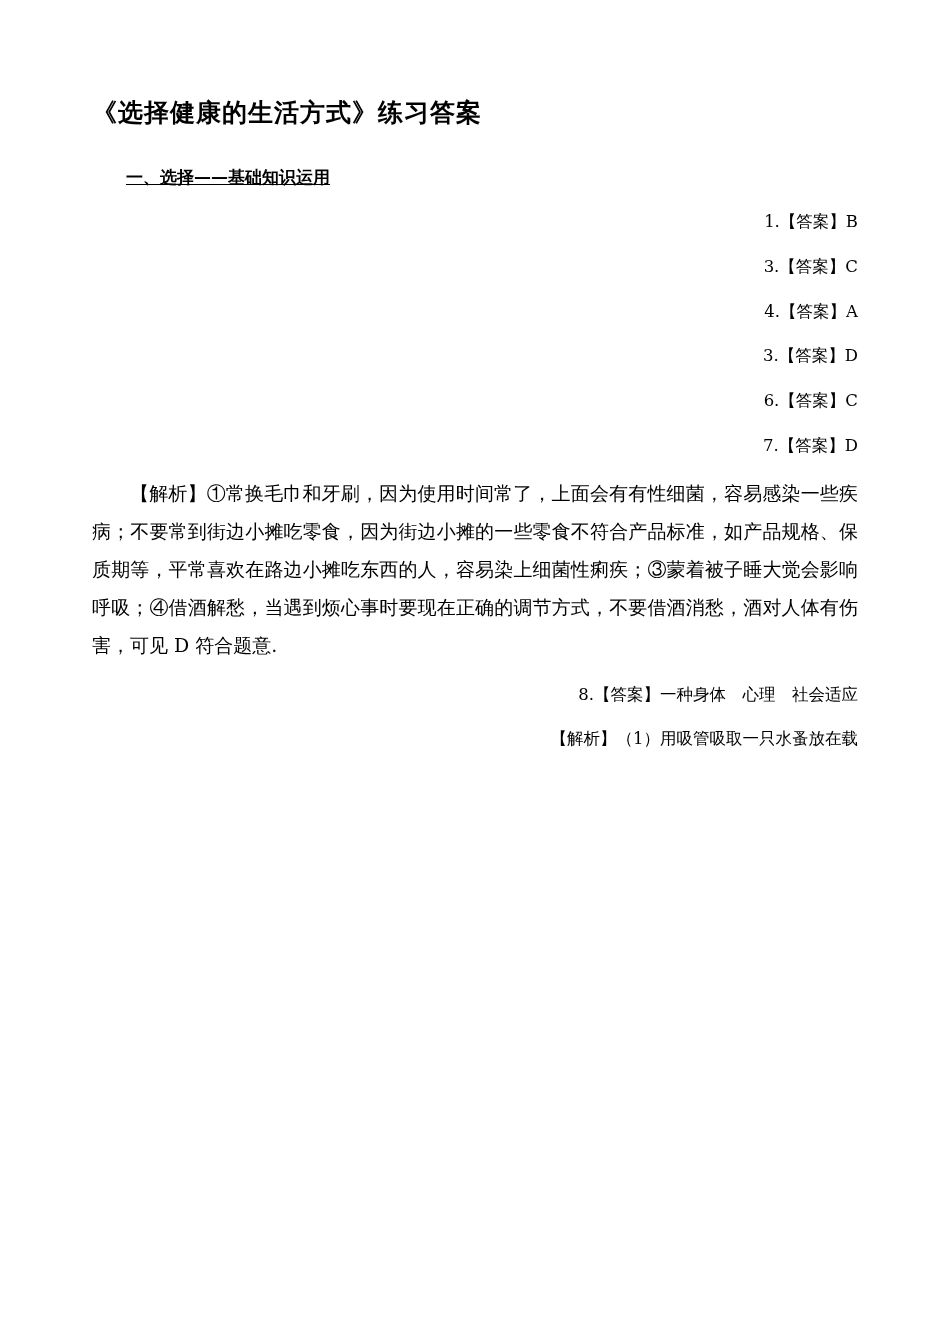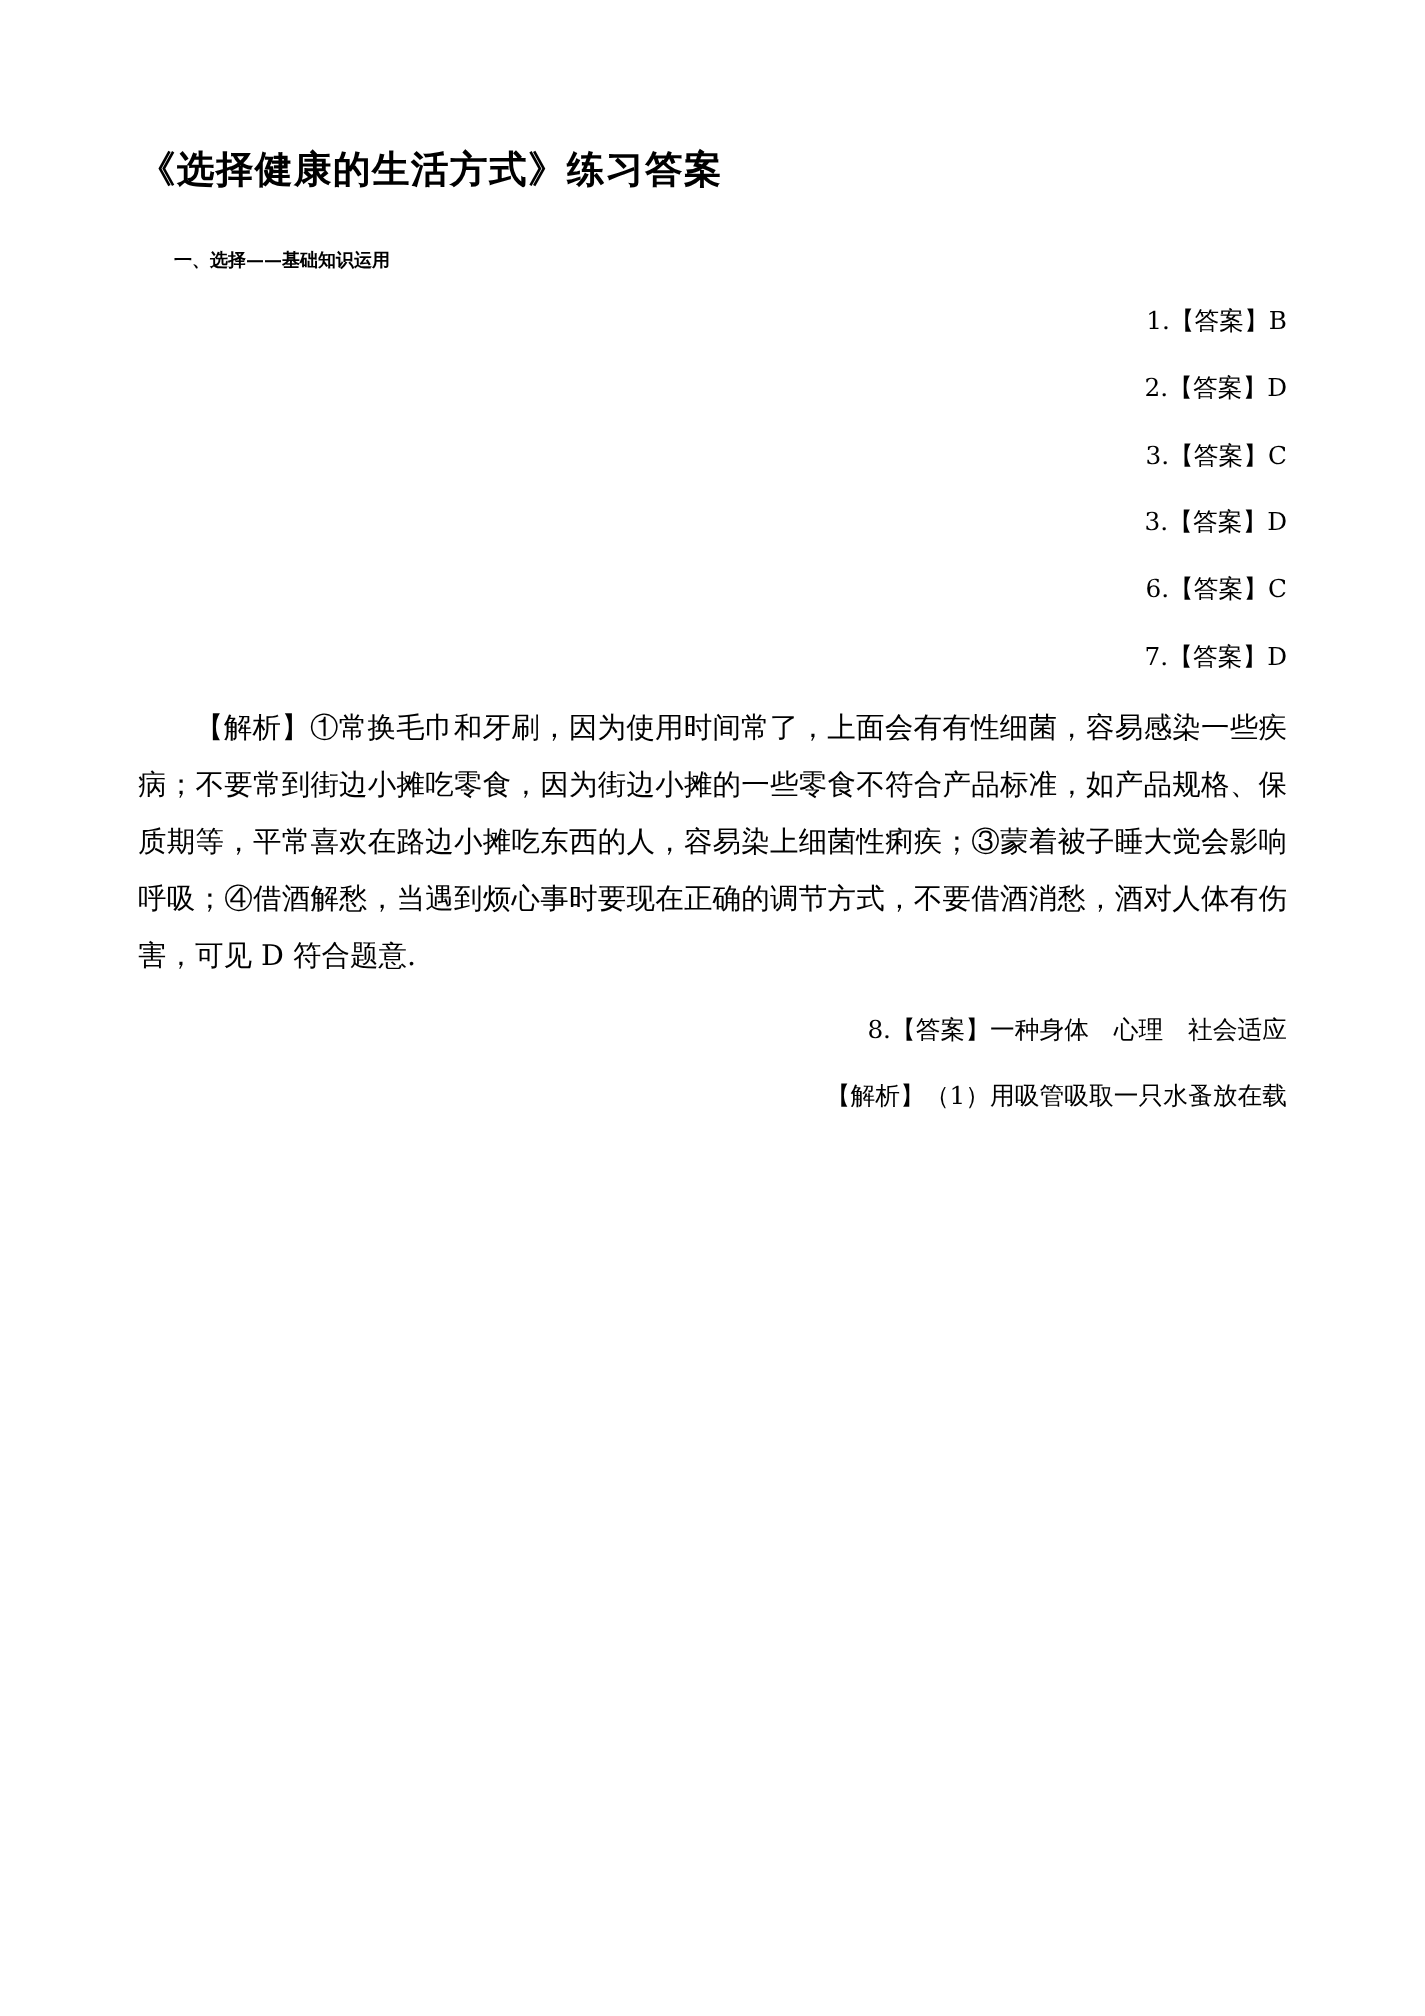--- a/index.html
+++ b/index.html
@@ -26,25 +26,26 @@
   .doc-title {
     text-align: left;
     font-size: 25px;
     font-weight: bold;
     letter-spacing: 1px;
     margin-top: 95px;
     margin-bottom: 0;
     line-height: 1.4;
   }
   .section-heading {
-    font-size: 12px;
+    font-size: 17px;
     font-weight: bold;
     margin-top: 34px;
     text-indent: 2em;
     line-height: 1.6;
+    text-decoration: underline;
   }
   .line {
     font-size: 16.5px;
     line-height: 1.62;
     margin-top: 18px;
     text-indent: 2em;
     text-align: right;
   }
   .block {
     font-size: 19px;
@@ -64,22 +65,22 @@
 </head>
 <body>
 
 <div class="page">
 
   <h1 class="doc-title">《选择健康的生活方式》练习答案</h1>
 
   <div class="section-heading">一、选择——基础知识运用</div>
 
   <div class="line">1.【答案】B</div>
-  <div class="line">2.【答案】D</div>
   <div class="line">3.【答案】C</div>
+  <div class="line">4.【答案】A</div>
   <div class="line">3.【答案】D</div>
   <div class="line">6.【答案】C</div>
   <div class="line">7.【答案】D</div>
 
   <div class="block">【解析】①常换毛巾和牙刷，因为使用时间常了，上面会有有性细菌，容易感染一些疾病；不要常到街边小摊吃零食，因为街边小摊的一些零食不符合产品标准，如产品规格、保质期等，平常喜欢在路边小摊吃东西的人，容易染上细菌性痢疾；③蒙着被子睡大觉会影响呼吸；④借酒解愁，当遇到烦心事时要现在正确的调节方式，不要借酒消愁，酒对人体有伤害，可见 D 符合题意.</div>
 
 
   <div class="line">8.【答案】一种身体　心理　社会适应</div>
   <div class="line">【解析】（1）用吸管吸取一只水蚤放在载</div>
 

